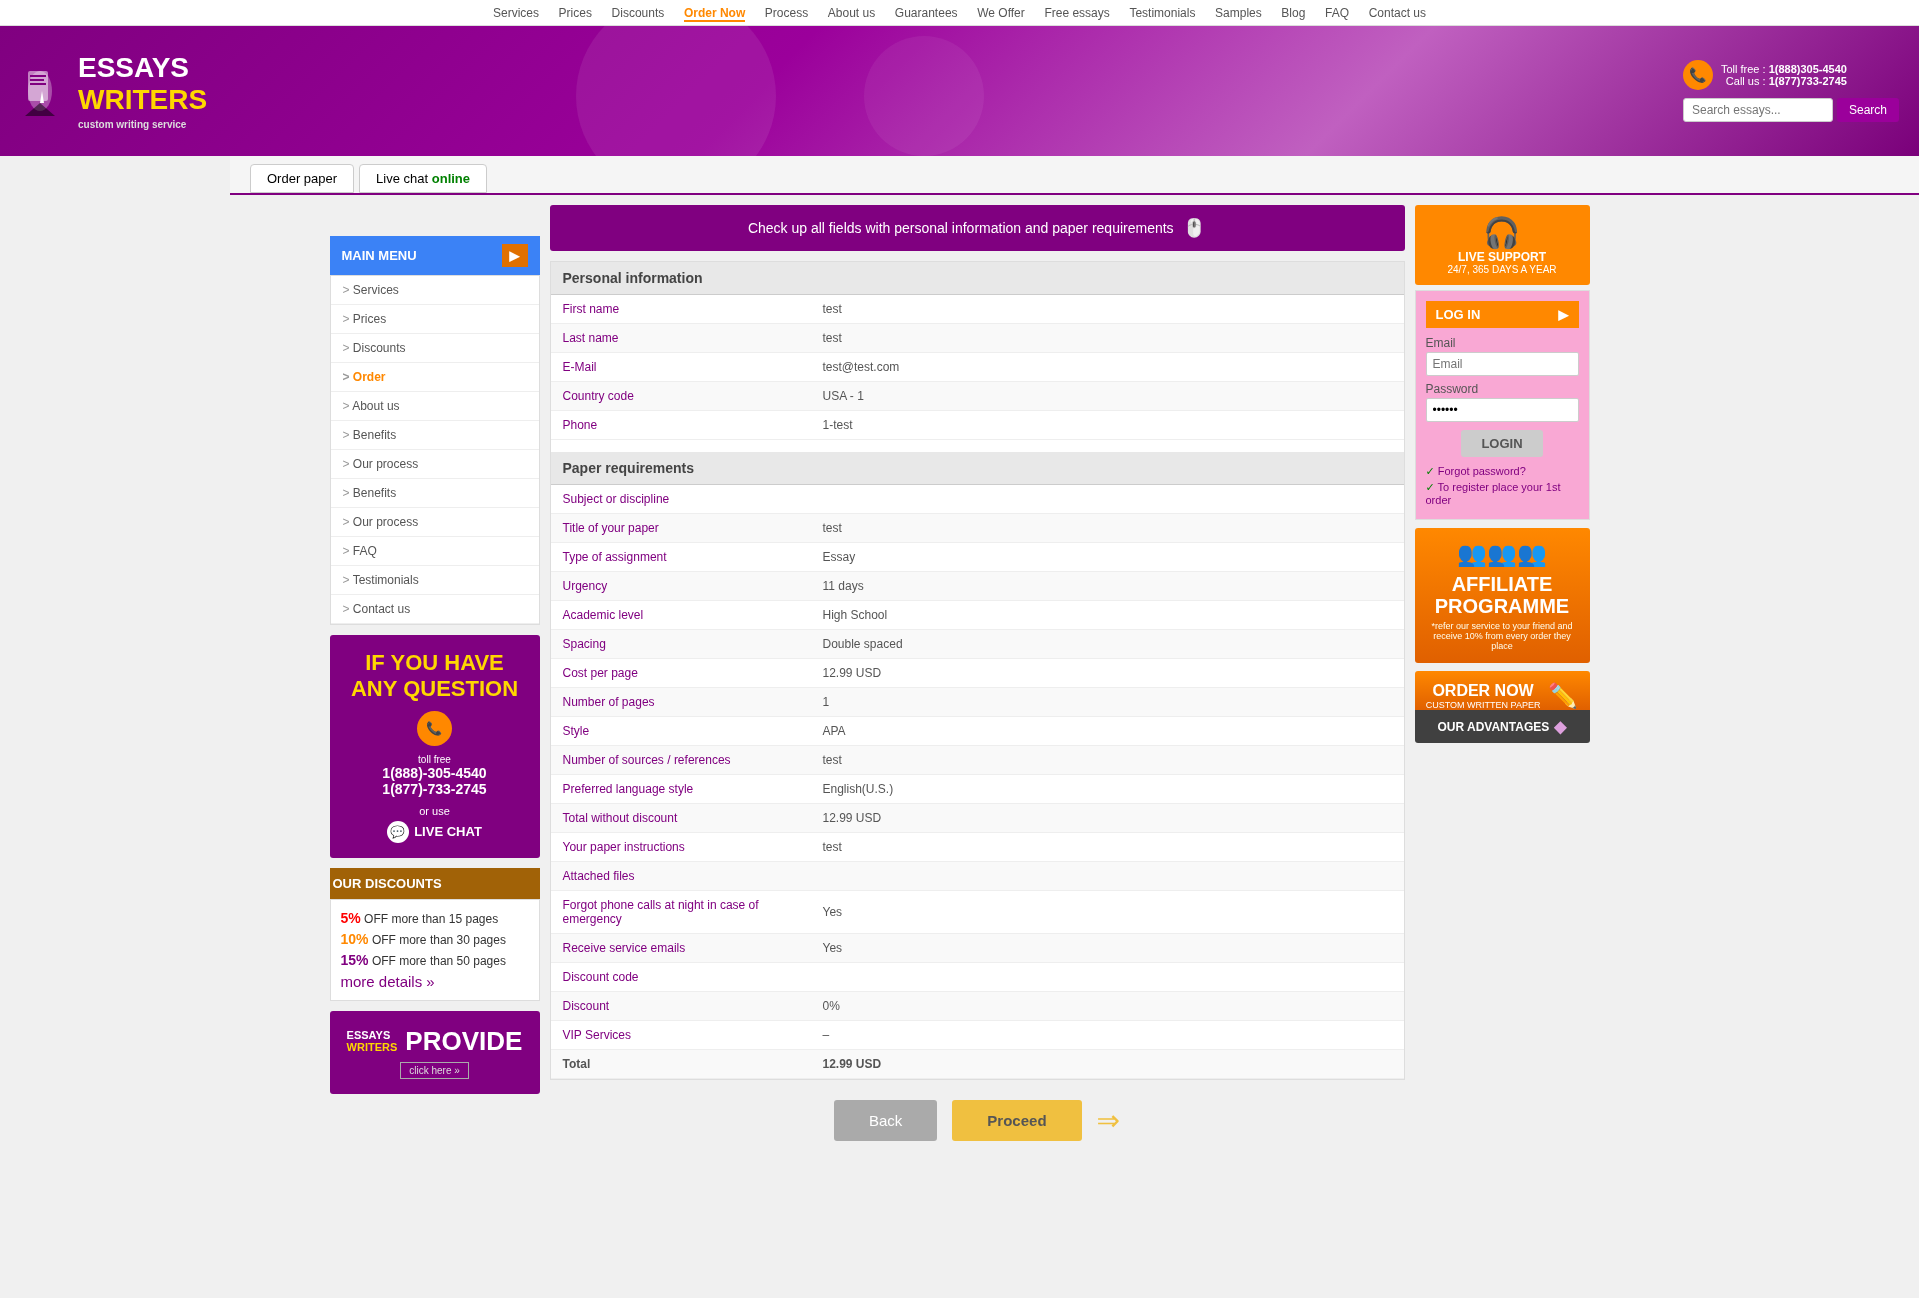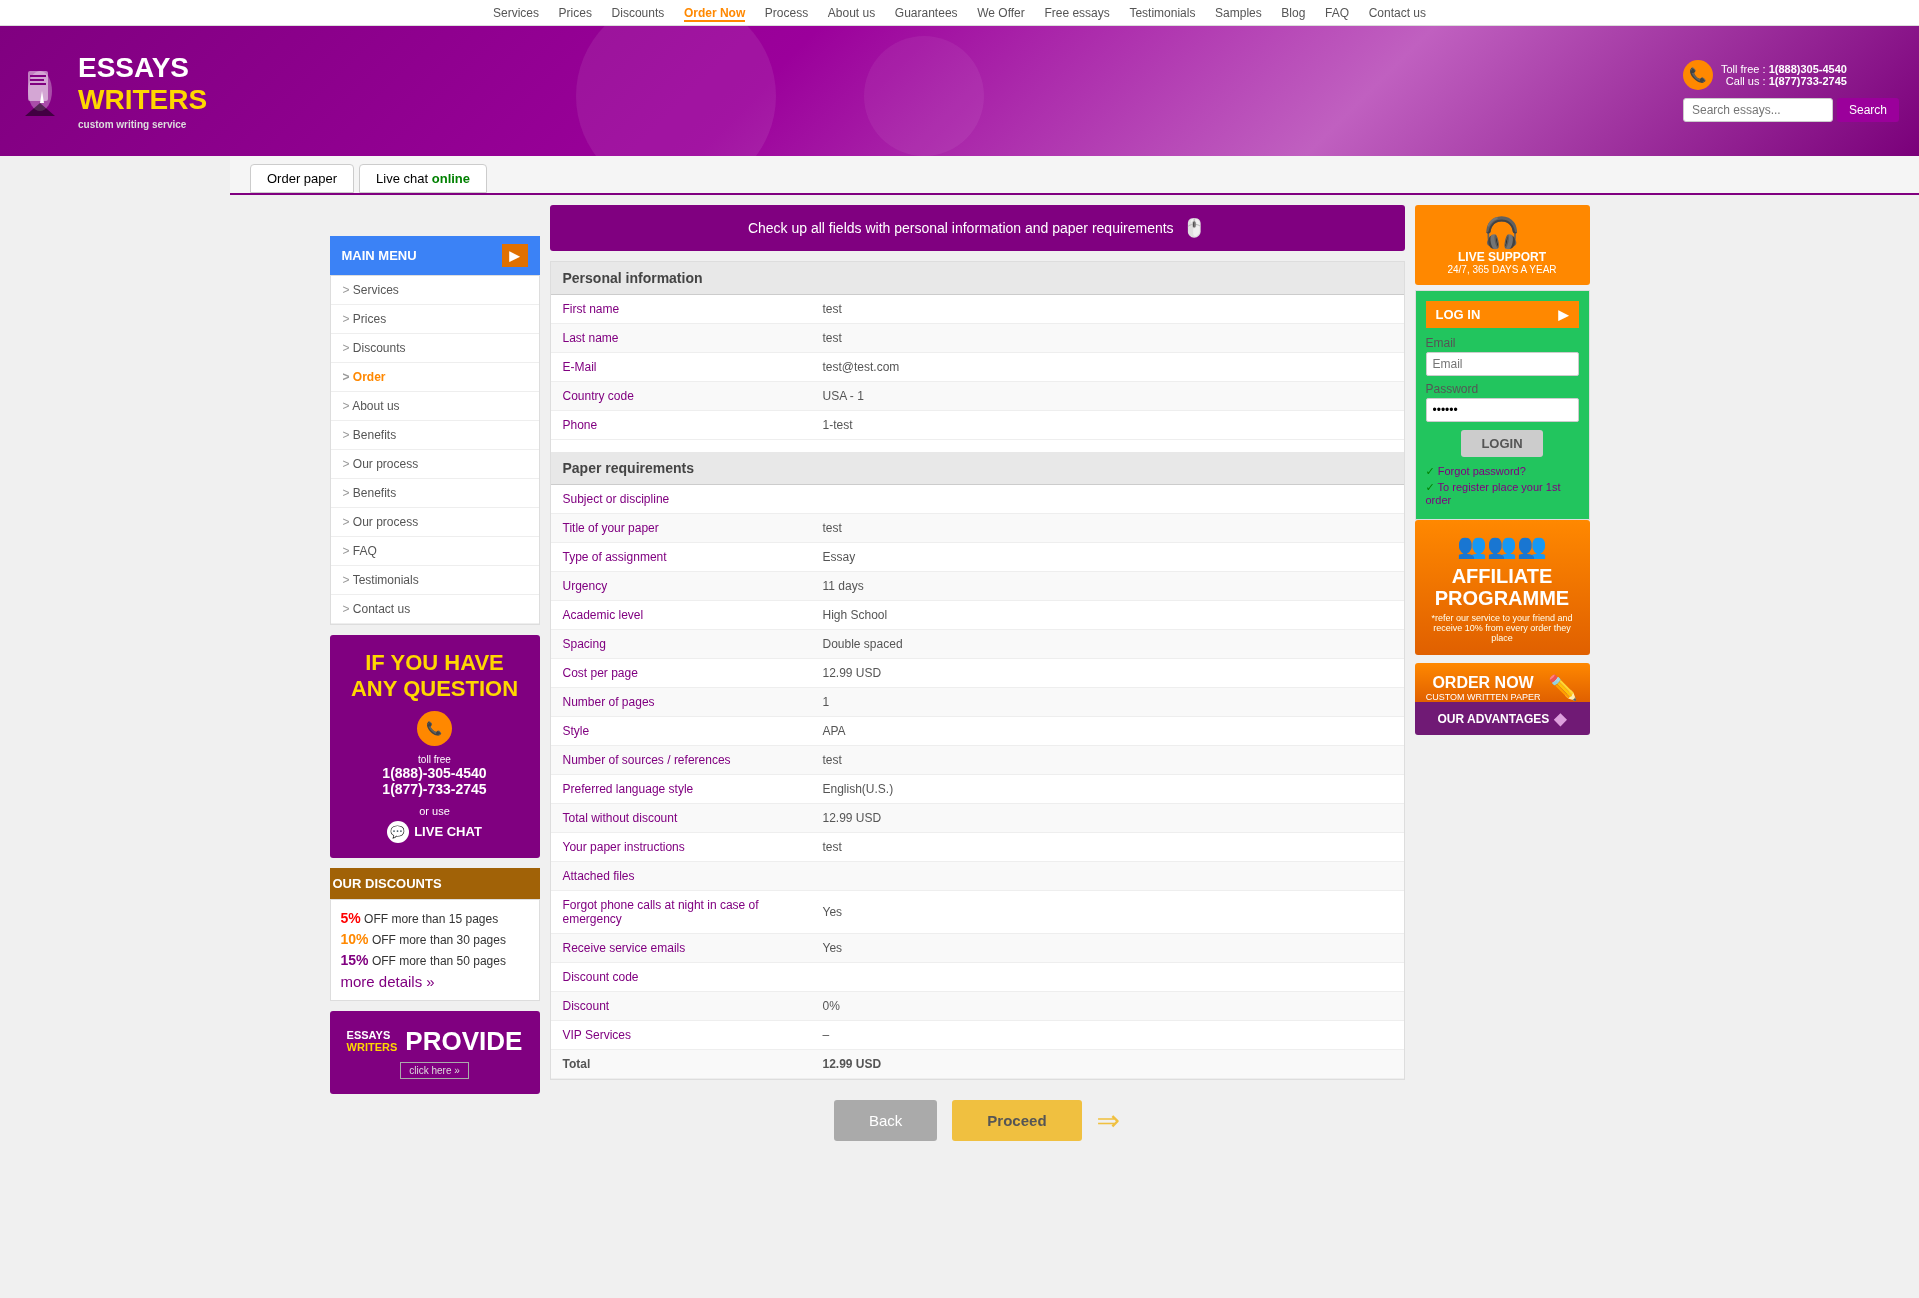--- a/index.html
+++ b/index.html
@@ -85,38 +85,38 @@
     .arrow-right { font-size: 28px; color: #f0c040; }
 
     
     .right-sidebar { width: 175px; flex-shrink: 0; }
 
     .live-support { background: #f80; color: #fff; text-align: center; padding: 10px; border-radius: 3px; margin-bottom: 5px; }
     .live-support .ls-title { font-size: 12px; font-weight: bold; }
     .live-support .ls-sub { font-size: 10px; }
     .live-support-icon { font-size: 30px; }
 
-    .login-box { background: #22c55e; border: 1px solid #ddd; padding: 10px; }
+    .login-box { background: #f9a8d4; border: 1px solid #ddd; padding: 10px; margin-bottom: 8px; }
     .login-header { background: #f80; color: #fff; font-weight: bold; padding: 6px 10px; display: flex; justify-content: space-between; align-items: center; font-size: 13px; margin-bottom: 8px; }
     .login-field { margin-bottom: 6px; font-size: 12px; }
     .login-field label { color: #555; display: block; margin-bottom: 2px; }
     .login-field input { width: 100%; padding: 4px 6px; border: 1px solid #ccc; border-radius: 2px; font-size: 12px; }
     .login-btn { background: #ccc; color: #555; border: none; padding: 6px 20px; font-size: 13px; font-weight: bold; cursor: pointer; display: block; margin: 8px auto; border-radius: 3px; }
     .forgot-link { color: #800080; font-size: 11px; text-decoration: none; display: block; margin: 3px 0; }
     .forgot-link::before { content: '✓ '; color: green; }
 
     .affiliate-banner { background: linear-gradient(to bottom, #f80, #e06000); color: #fff; text-align: center; padding: 12px 8px; border-radius: 3px; margin-bottom: 8px; cursor: pointer; }
     .affiliate-banner .aff-title { font-size: 20px; font-weight: bold; line-height: 1.1; }
     .affiliate-banner .aff-sub { font-size: 9px; color: #ffe; margin-top: 4px; }
     .aff-people { font-size: 24px; margin-bottom: 5px; }
 
     .order-now-banner { background: linear-gradient(to bottom, #f80, #e06000); color: #fff; text-align: center; padding: 10px 8px 0; border-radius: 3px 3px 0 0; cursor: pointer; }
     .order-now-banner .on-title { font-size: 16px; font-weight: bold; line-height: 1.2; }
     .order-now-banner .on-sub { font-size: 9px; }
-    .our-advantages { background: #701a75; color: #fff; font-weight: bold; padding: 7px; display: flex; align-items: center; justify-content: center; gap: 5px; font-size: 12px; border-radius: 0 0 3px 3px; cursor: pointer; }
+    .our-advantages { background: #404040; color: #fff; font-weight: bold; padding: 7px; display: flex; align-items: center; justify-content: center; gap: 5px; font-size: 12px; border-radius: 0 0 3px 3px; cursor: pointer; }
     .diamond-icon { color: #dda0dd; font-size: 16px; }
   </style>
 </head>
 <body>
 
 <div class="top-nav">
   <a href="#">Services</a>
   <a href="#">Prices</a>
   <a href="#">Discounts</a>
   <a href="#" class="active">Order Now</a>

